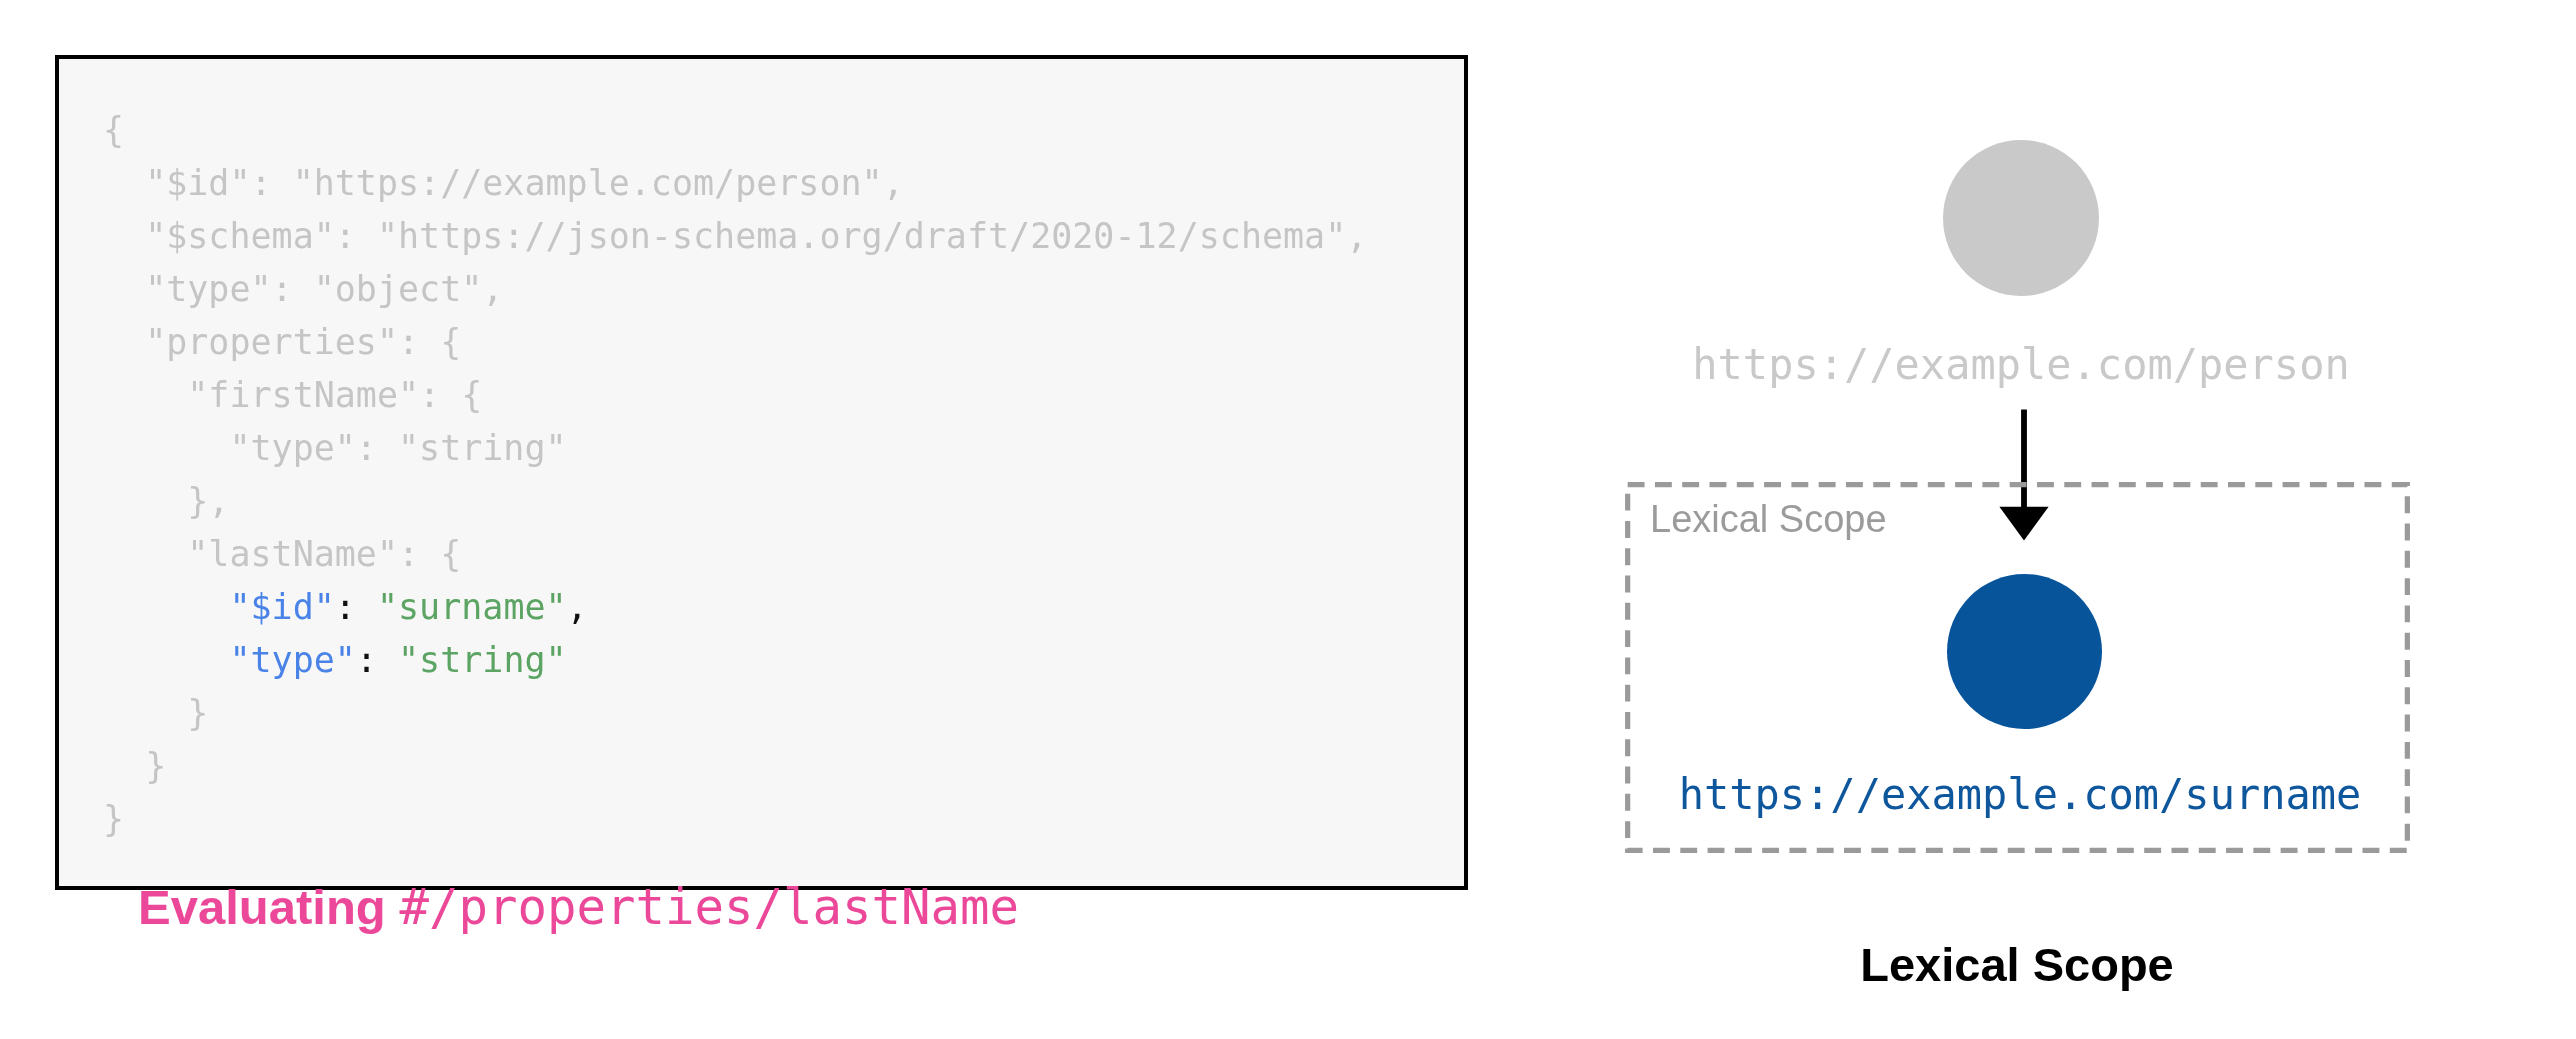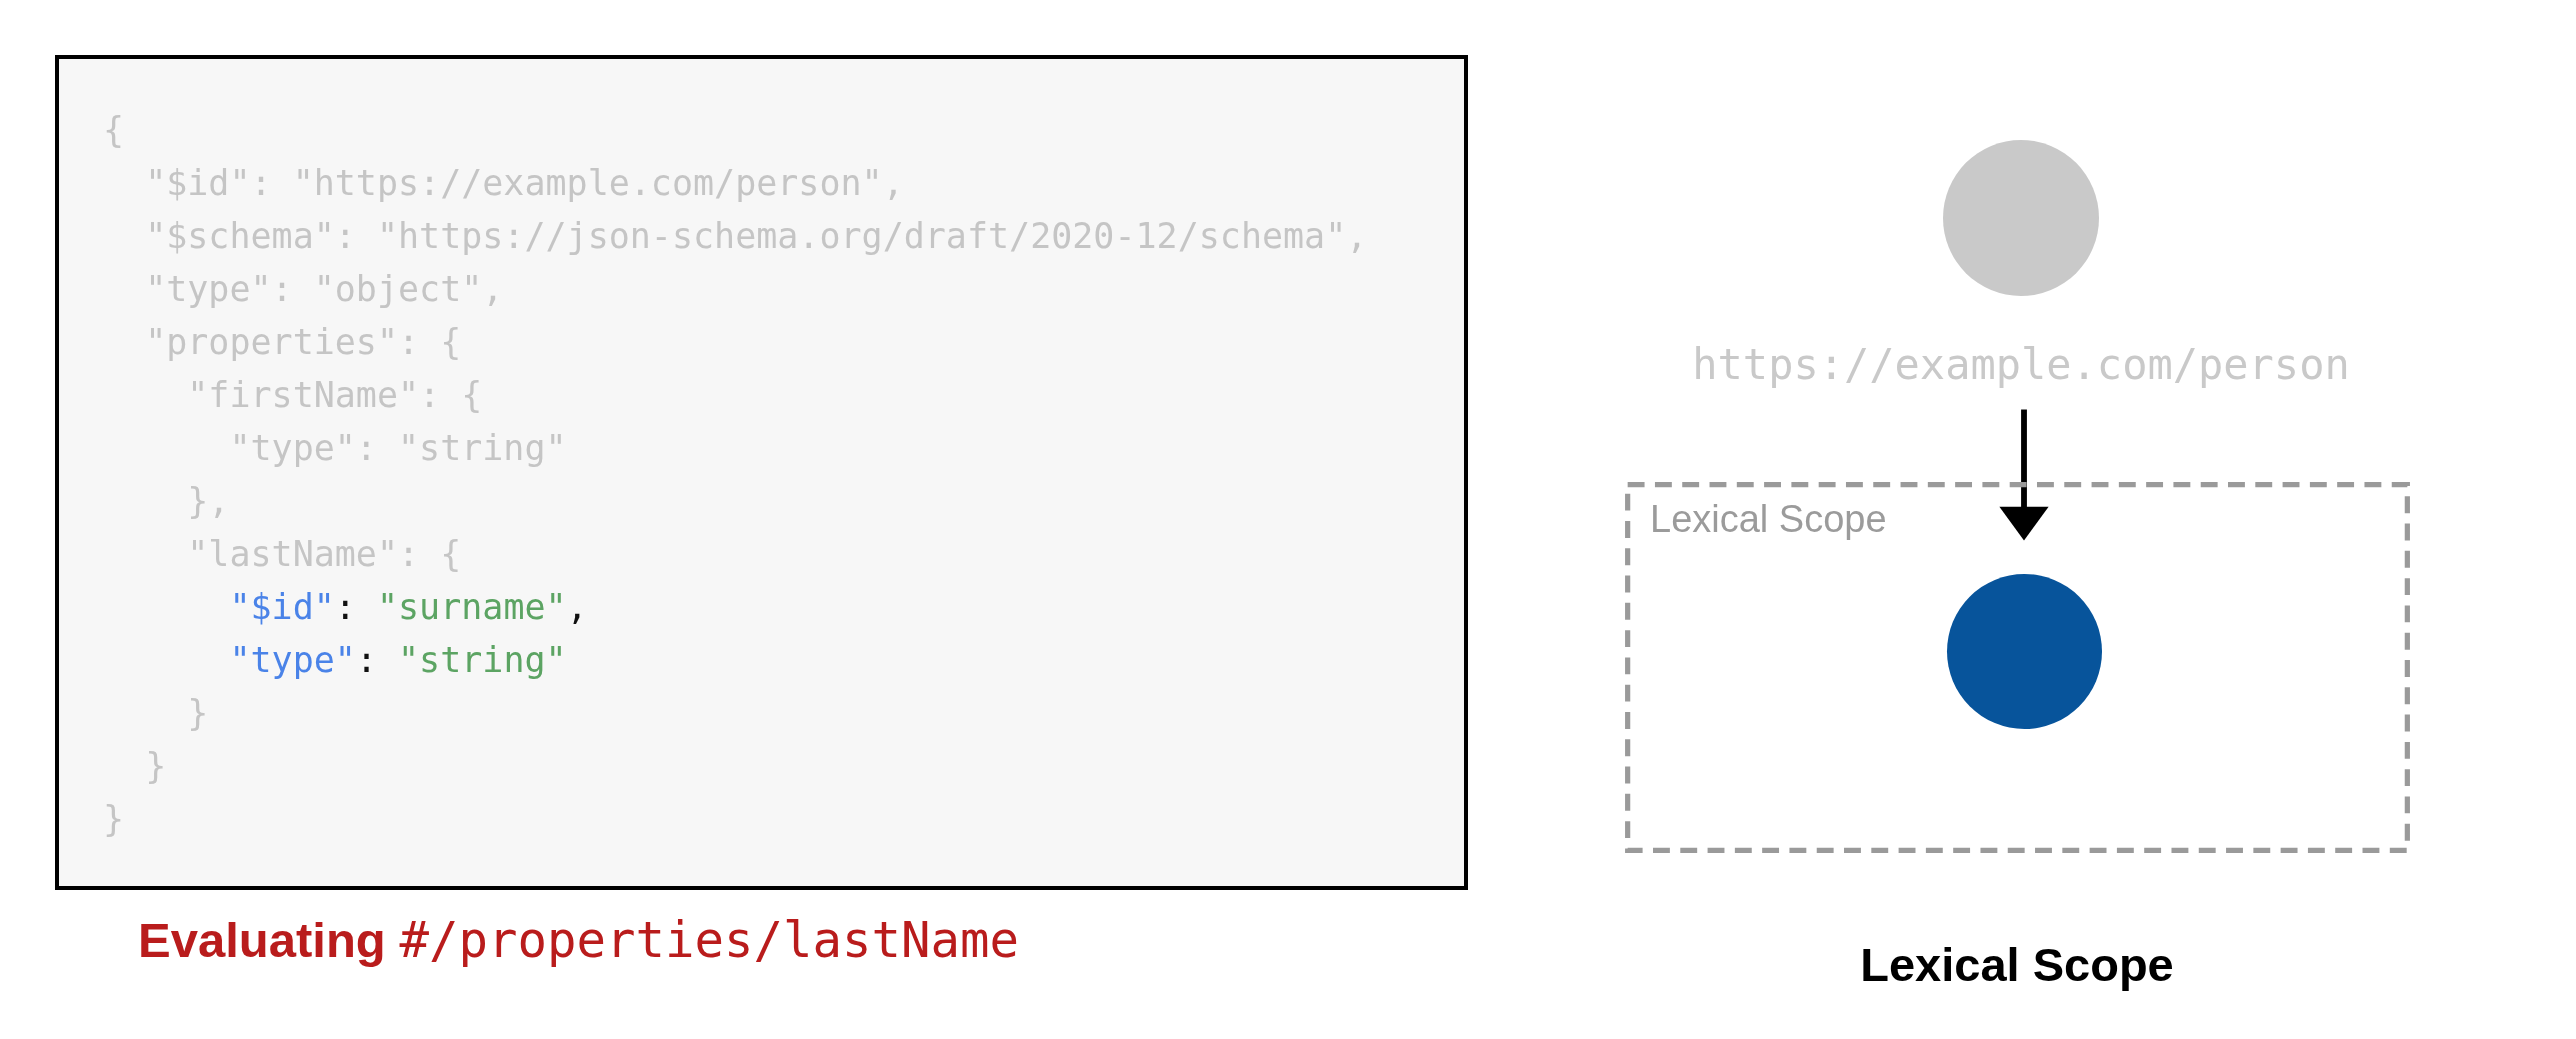--- a/index.html
+++ b/index.html
@@ -42,23 +42,23 @@
   .code-line { height: 53px; }
   .tok-g { color: var(--code-muted, #c5c5c5); }
   .tok-k { color: var(--key-blue, #4a83e8); }
   .tok-v { color: var(--value-green, #5ca463); }
   .tok-d { color: var(--punct-dark, #111111); }
 
   
   .caption-left {
     position: absolute;
     left: 138px;
-    top: 912px;
+    top: 879px;
     font-size: 49px;
-    color: #b91c1c;
+    color: #ec4899;
     white-space: nowrap;
   }
   .caption-left .cap-bold {
     font-family: "Liberation Sans", sans-serif;
     font-weight: bold;
   }
   .caption-left .cap-mono {
     font-family: "DejaVu Sans Mono", monospace;
     font-weight: normal;
   }
@@ -157,17 +157,18 @@
   </svg>
 
   <svg class="scope-box-svg" viewBox="0 0 1208 571" xmlns="http://www.w3.org/2000/svg">
     <rect x="4" y="4" width="1200" height="563" fill="none" stroke="#9a9a9a" stroke-width="8" stroke-dasharray="26 16"></rect>
   </svg>
 
   <div class="scope-box-label">Lexical Scope</div>
 
   <div class="node-circle circle-child"></div>
 
+  <div class="uri-label uri-child">https://example.com/surname</div>
 
   <div class="caption-right">Lexical Scope</div>
 
 </div>
 
 
 </body></html>

